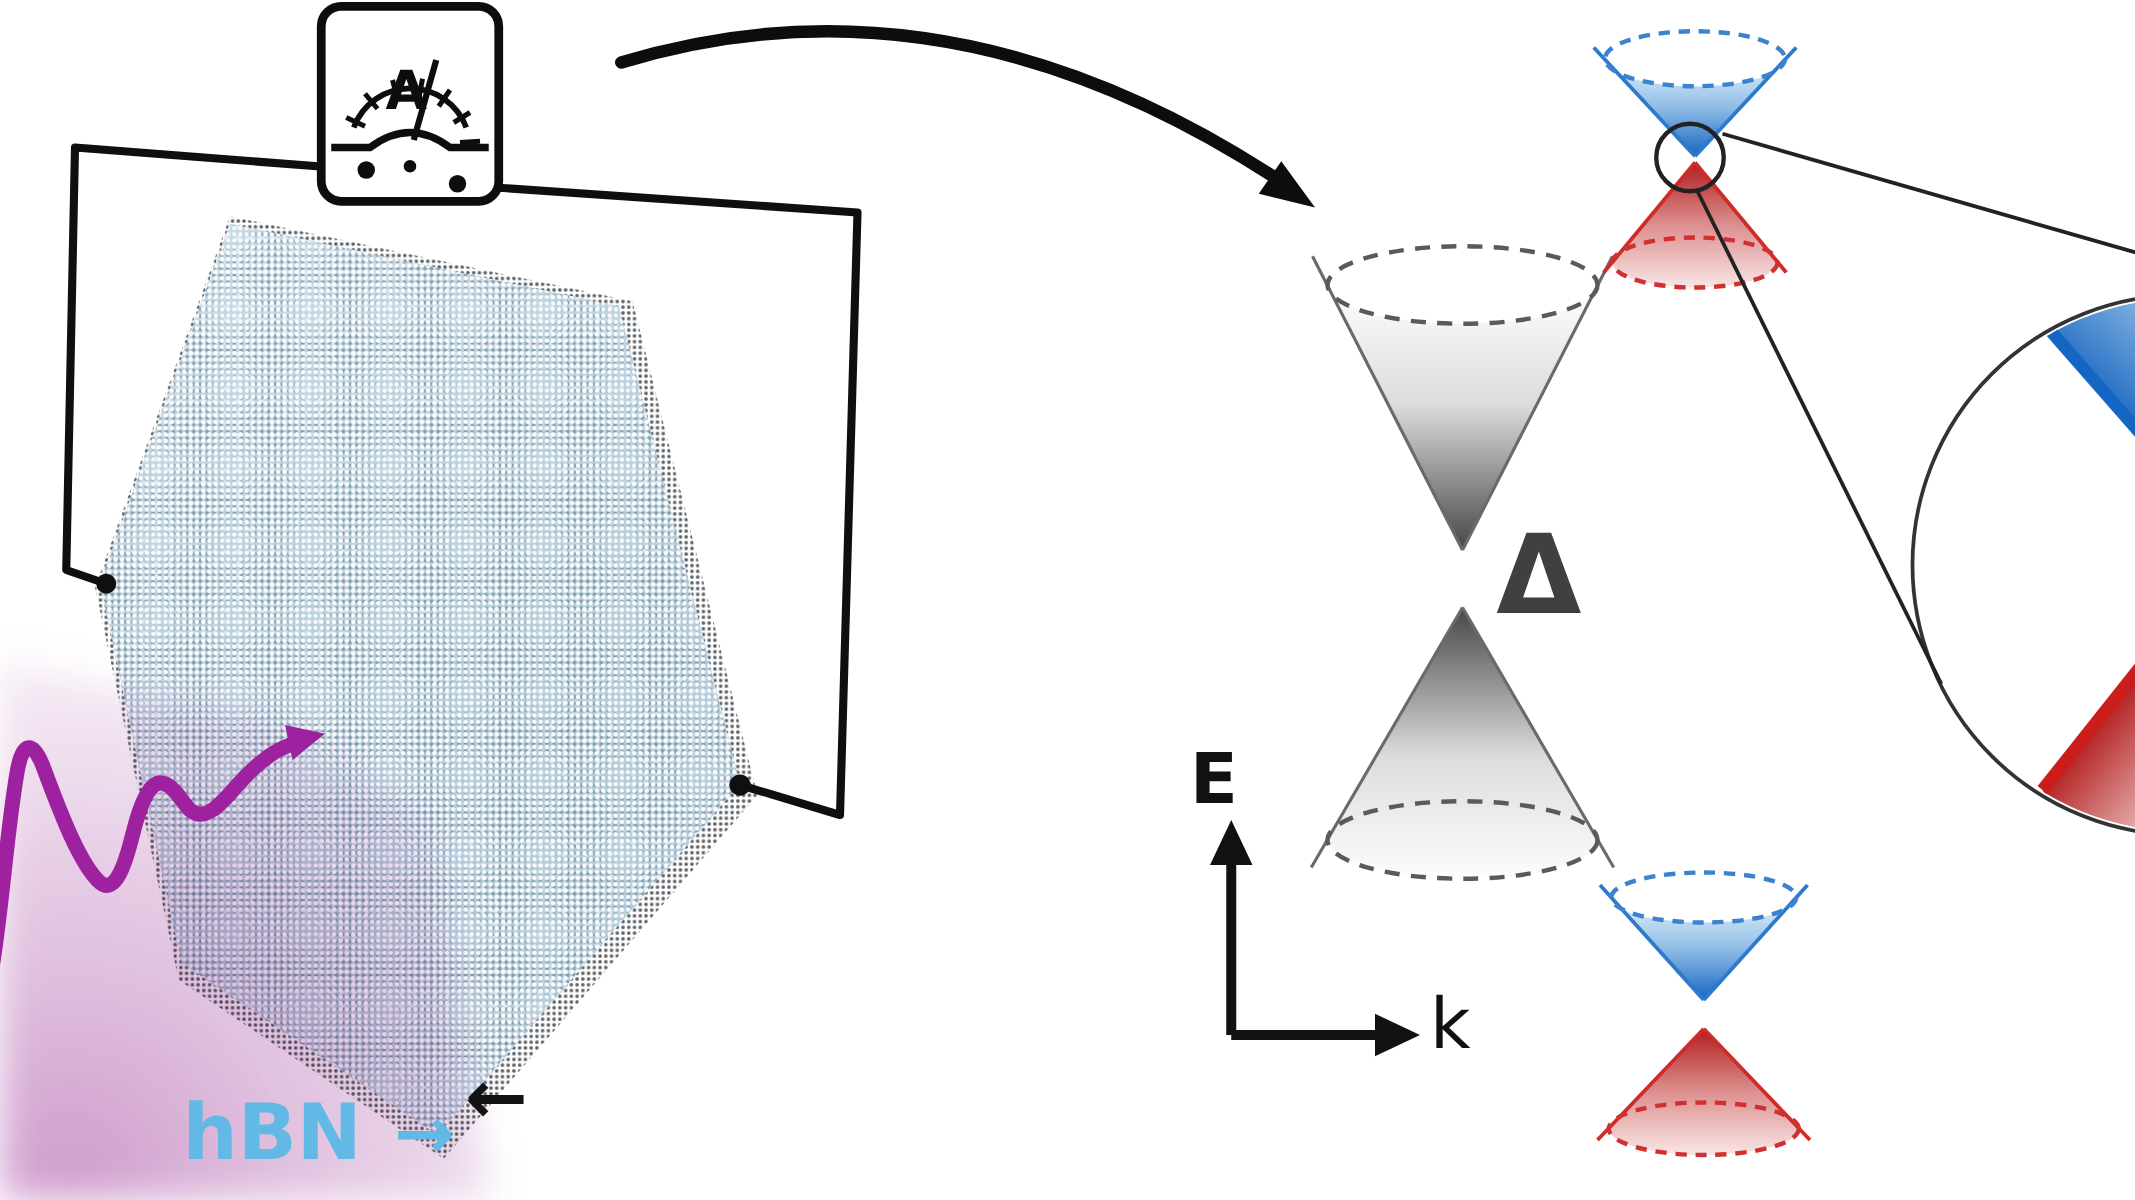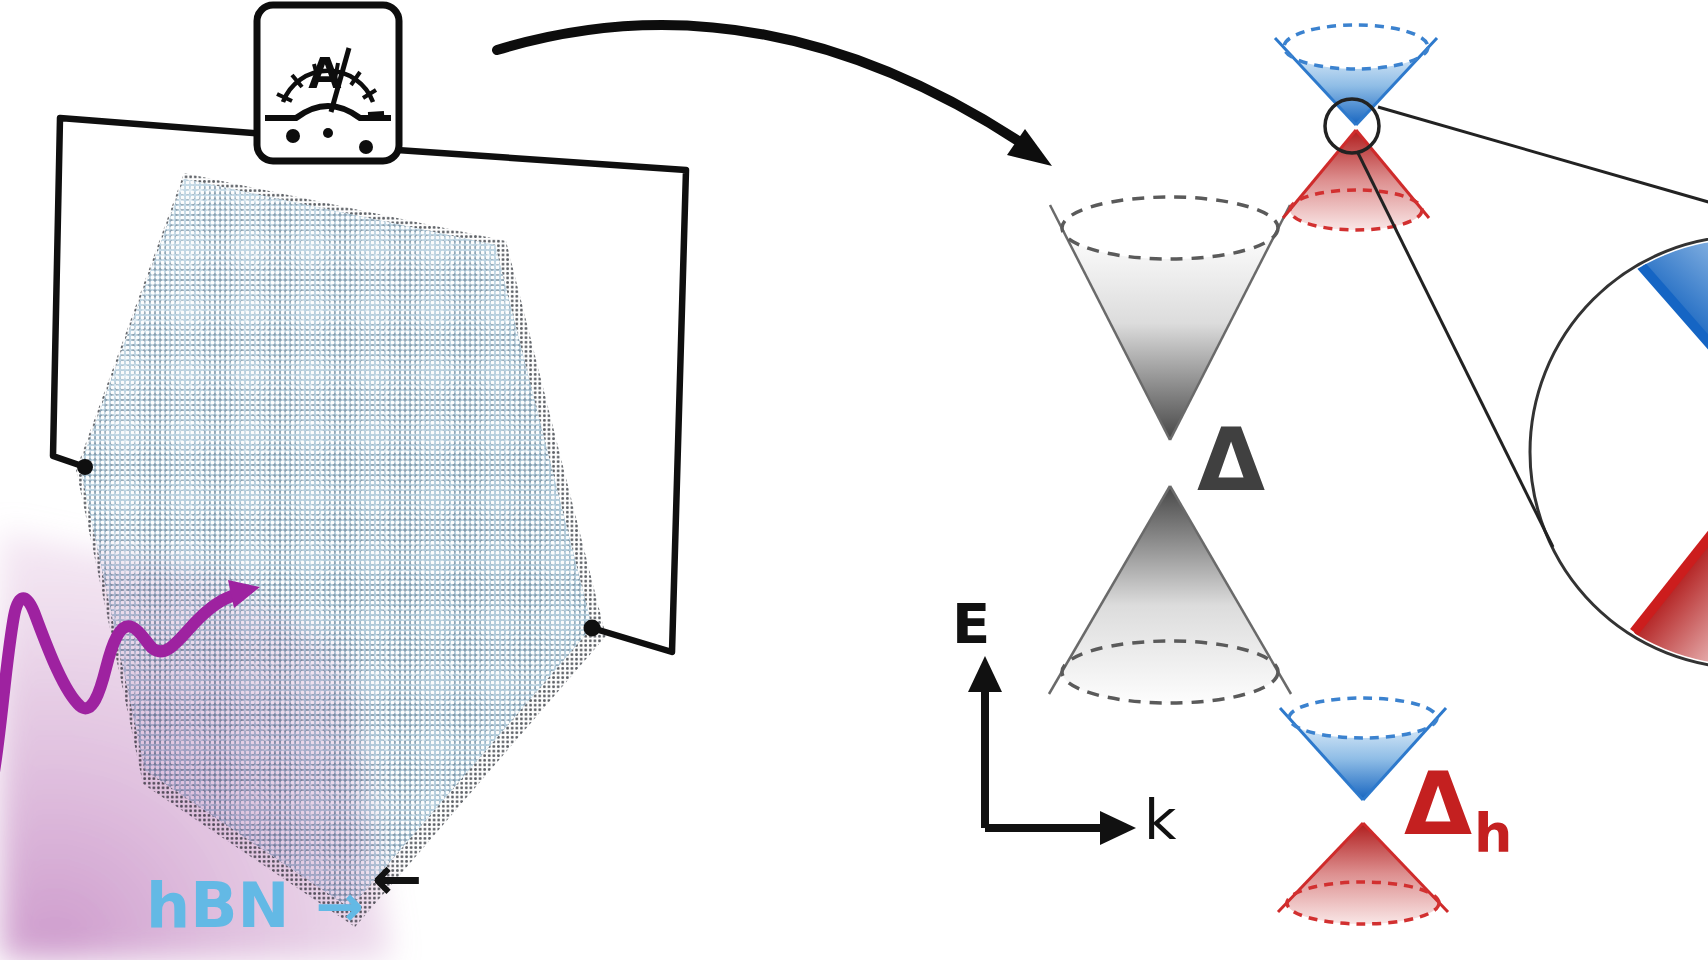--- a/index.html
+++ b/index.html
@@ -224,15 +224,14 @@
 
   <div class="lbl row graphene-row">
     <span class="arrow">←</span>
   </div>
 
   <div class="lbl axis-e">E</div>
   <div class="lbl axis-k">k</div>
 
   <div class="lbl delta-main">Δ</div>
 
-  <div class="lbl delta-h"><span>Δ</span><sub>h</sub></div>
 
 </div>
 
 </body></html>

